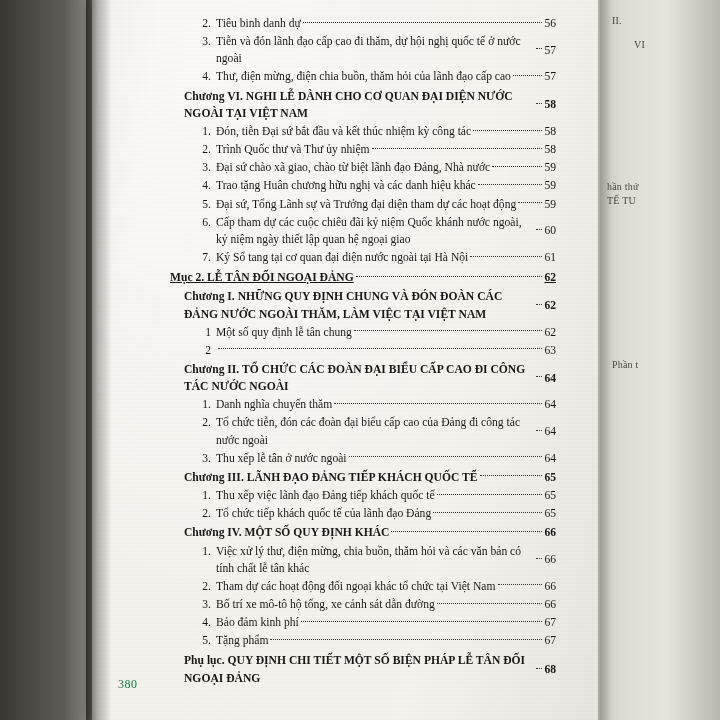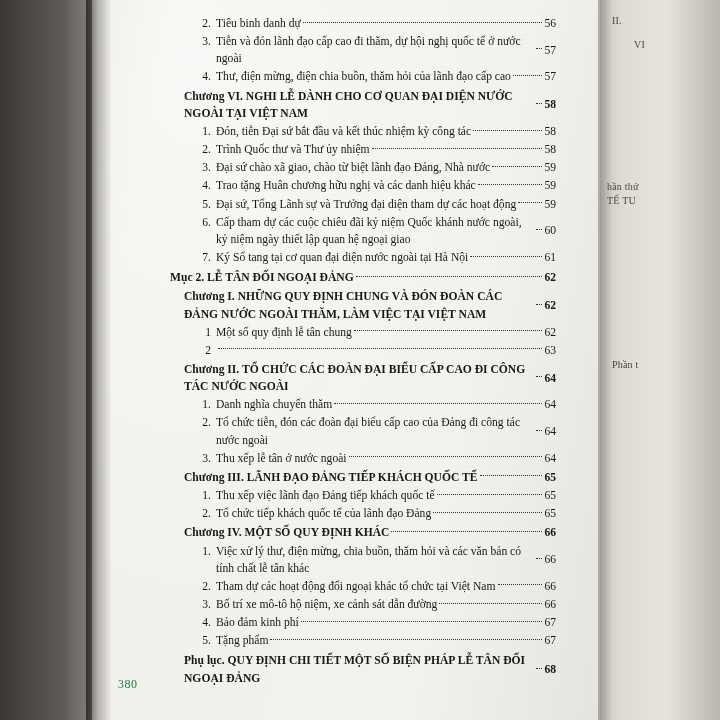--- a/index.html
+++ b/index.html
@@ -124,20 +124,21 @@
   }
   .chapter {
     margin-top: 2px;
     font-weight: bold;
     padding-left: 14px;
   }
   .section {
     margin-top: 3px;
     font-weight: bold;
     padding-left: 0px;
+    text-decoration: underline;
   }
   .appendix {
     margin-top: 3px;
     font-weight: bold;
     padding-left: 14px;
   }
   .page-number {
     position: absolute;
     left: 26px;
     bottom: 28px;
@@ -392,21 +393,21 @@
               <span class="txt">Tham dự các hoạt động đối ngoại khác tổ chức tại Việt Nam</span>
               <span class="leader"></span>
               <span class="pg">66</span>
             </span>
           </span>
         </div>
         <div class="item" style="padding-left: 23px;">
           <span class="num">3.</span>
           <span class="item-body">
             <span class="row">
-              <span class="txt">Bố trí xe mô-tô hộ niệm, xe cảnh sát dẫn đường</span>
+              <span class="txt">Bố trí xe mô-tô hộ tống, xe cảnh sát dẫn đường</span>
               <span class="leader"></span>
               <span class="pg">66</span>
             </span>
           </span>
         </div>
         <div class="item" style="padding-left: 23px;">
           <span class="num">4.</span>
           <span class="item-body">
             <span class="row">
               <span class="txt">Bảo đảm kinh phí</span>

